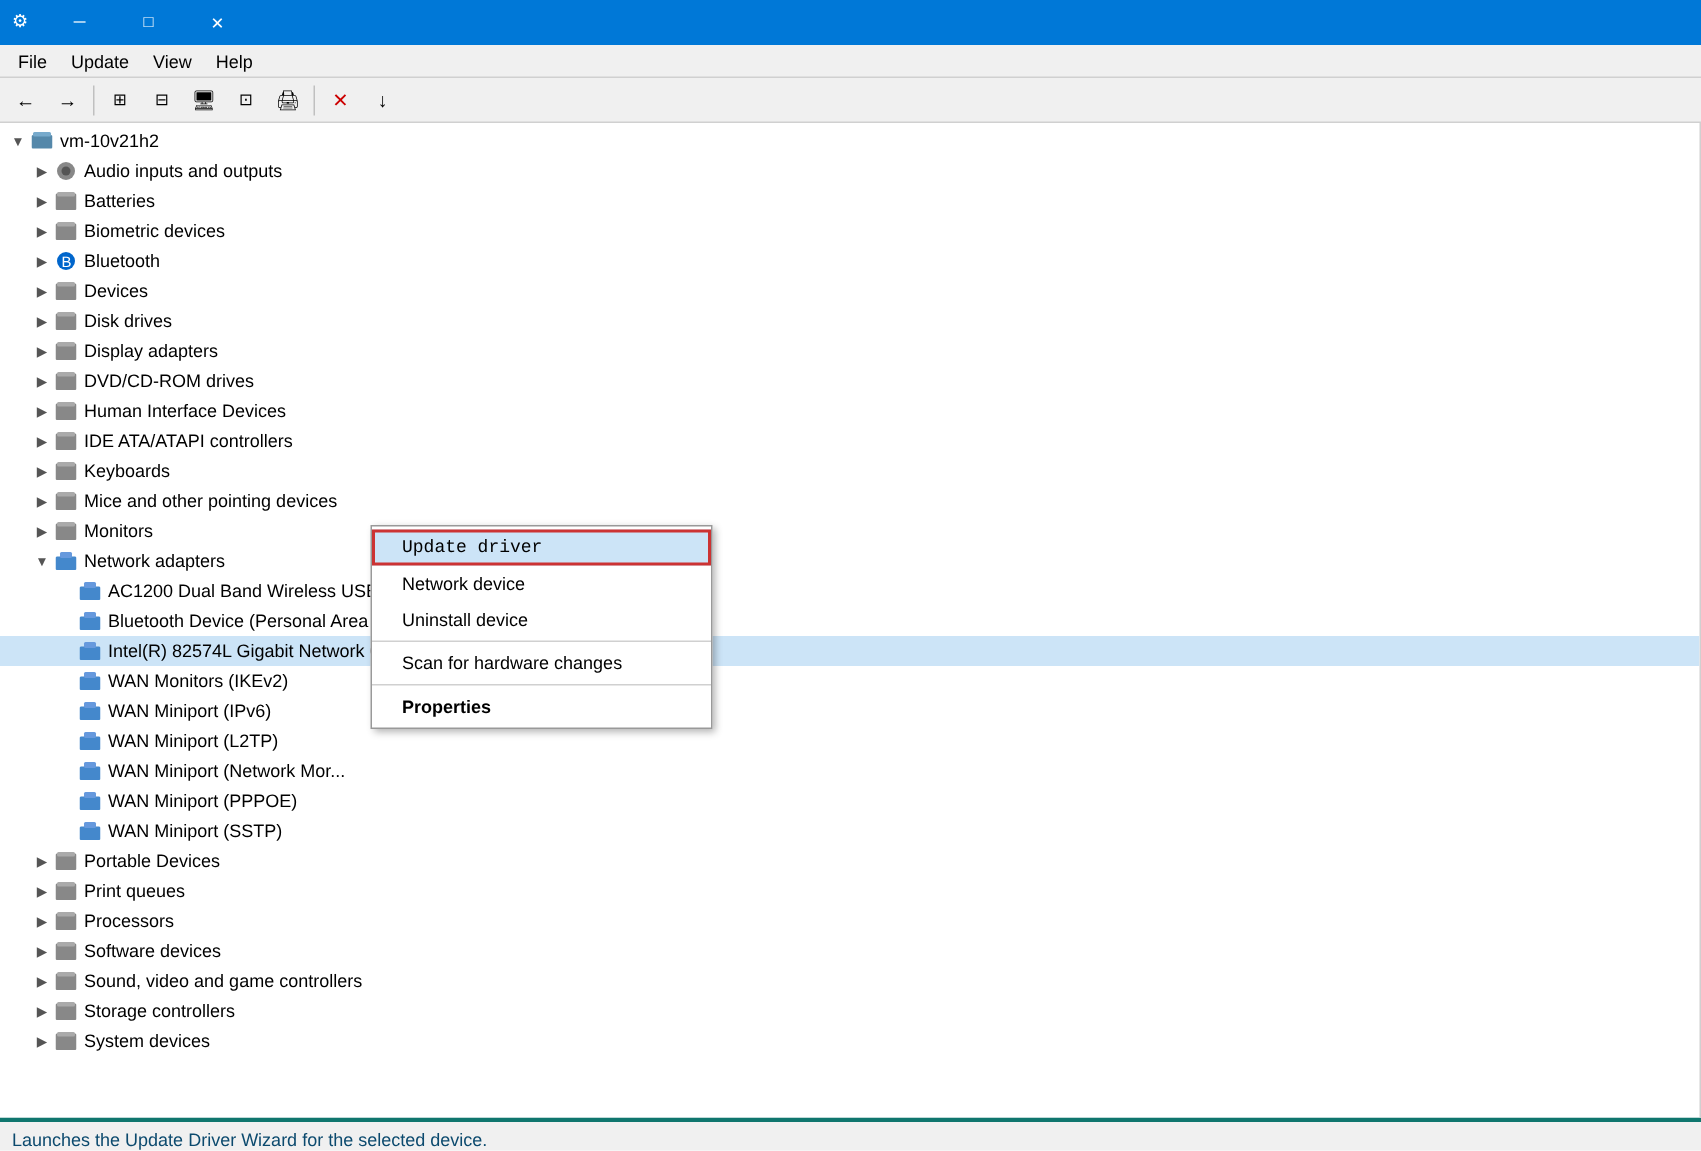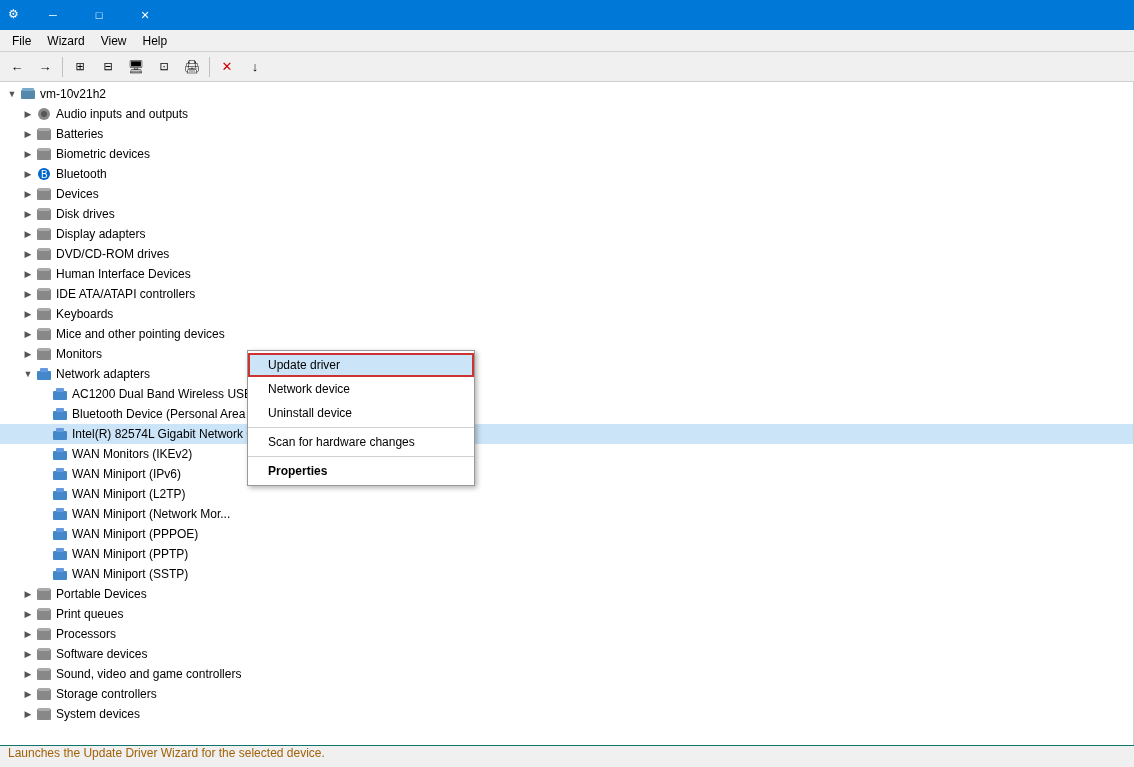--- a/index.html
+++ b/index.html
@@ -101,43 +101,43 @@
     }
     .context-menu-separator {
       height: 1px; background: #d0d0d0;
       margin: 2px 0;
     }
 
     
     .status-bar {
       height: 22px;
       background: #f0f0f0;
-      border-top: 1px solid #0f766e;
+      border-top: 3px solid #0f766e;
       display: flex;
-      align-items: flex-start;
+      align-items: flex-end;
       padding: 0 8px;
       font-size: 12px;
-      color: #a16207;
+      color: #0c4a6e;
     }
   </style>
 </head>
 <body>
 
 <div class="title-bar">
   <span class="title-bar-icon">⚙</span>
   <div class="title-bar-controls">
     <div class="title-bar-btn">─</div>
     <div class="title-bar-btn">□</div>
     <div class="title-bar-btn close">✕</div>
   </div>
 </div>
 
 <div class="menu-bar">
   <div class="menu-item">File</div>
-  <div class="menu-item">Wizard</div>
+  <div class="menu-item">Update</div>
   <div class="menu-item">View</div>
   <div class="menu-item">Help</div>
 </div>
 
 <div class="toolbar">
   <div class="toolbar-btn">←</div>
   <div class="toolbar-btn">→</div>
   <div class="toolbar-separator"></div>
   <div class="toolbar-btn" style="font-size:11px;">⊞</div>
   <div class="toolbar-btn" style="font-size:11px;">⊟</div>
@@ -383,30 +383,20 @@
         <span style="font-size: 12px; font-family: &quot;Segoe UI&quot;, Tahoma, sans-serif;">WAN Miniport (PPPOE)</span>
       </div>
       <div class="tree-item" style="padding-left: 36px;">
         <span style="width: 16px; height: 16px; display: inline-flex; align-items: center; justify-content: center; font-size: 9px; color: rgb(85, 85, 85); flex-shrink: 0; cursor: pointer;"></span>
         <span style="width: 16px; height: 16px; margin-right: 4px; display: inline-flex; align-items: center; justify-content: center; font-size: 12px; flex-shrink: 0;">
           <svg width="14" height="12" viewBox="0 0 14 12">
             <rect x="0" y="3" width="14" height="9" fill="#4488cc" rx="1"></rect>
             <rect x="3" y="0" width="8" height="4" fill="#6699dd" rx="1"></rect>
           </svg>
         </span>
-        <span style="font-size: 12px; font-family: &quot;Segoe UI&quot;, Tahoma, sans-serif;">WAN Miniport (PPTP)</span>
-      </div>
-      <div class="tree-item" style="padding-left: 36px;">
-        <span style="width: 16px; height: 16px; display: inline-flex; align-items: center; justify-content: center; font-size: 9px; color: rgb(85, 85, 85); flex-shrink: 0; cursor: pointer;"></span>
-        <span style="width: 16px; height: 16px; margin-right: 4px; display: inline-flex; align-items: center; justify-content: center; font-size: 12px; flex-shrink: 0;">
-          <svg width="14" height="12" viewBox="0 0 14 12">
-            <rect x="0" y="3" width="14" height="9" fill="#4488cc" rx="1"></rect>
-            <rect x="3" y="0" width="8" height="4" fill="#6699dd" rx="1"></rect>
-          </svg>
-        </span>
         <span style="font-size: 12px; font-family: &quot;Segoe UI&quot;, Tahoma, sans-serif;">WAN Miniport (SSTP)</span>
       </div>
       <div class="tree-item" style="padding-left: 20px;">
         <span style="width: 16px; height: 16px; display: inline-flex; align-items: center; justify-content: center; font-size: 9px; color: rgb(85, 85, 85); flex-shrink: 0; cursor: pointer;">▶</span>
         <span style="width: 16px; height: 16px; margin-right: 4px; display: inline-flex; align-items: center; justify-content: center; font-size: 12px; flex-shrink: 0;">
           <svg width="14" height="12" viewBox="0 0 14 12">
             <rect x="0" y="1" width="14" height="11" fill="#888888" rx="1"></rect>
             <rect x="1" y="0" width="12" height="3" fill="#aaaaaa" rx="1"></rect>
           </svg>
         </span>
@@ -474,20 +464,20 @@
       </div>
       <div class="tree-item" style="padding-left: 20px;"></div>
     </div>
 </div>
 
 <div class="status-bar">
   <span>Launches the Update Driver Wizard for the selected device.</span>
 </div>
 
 <div class="context-menu" id="context-menu" style="position: fixed; left: 247px; top: 350px;">
-<div class="context-menu-item" style="background: rgb(204, 228, 247); border: 2px solid rgb(204, 51, 51); padding: 3px 18px; font-size: 12px; cursor: pointer;">Update driver</div>
+<div class="context-menu-item" style="background: rgb(204, 228, 247); border: 2px solid rgb(204, 51, 51); padding: 3px 18px; font-size: 12px; cursor: pointer; font-family: Liberation Mono, monospace;">Update driver</div>
     <div class="context-menu-item">Network device</div>
     <div class="context-menu-item">Uninstall device</div>
     <div class="context-menu-separator"></div>
     <div class="context-menu-item">Scan for hardware changes</div>
     <div class="context-menu-separator"></div>
     <div class="context-menu-item" style="font-weight: bold;">Properties</div>
   </div>
 
 </body></html>

